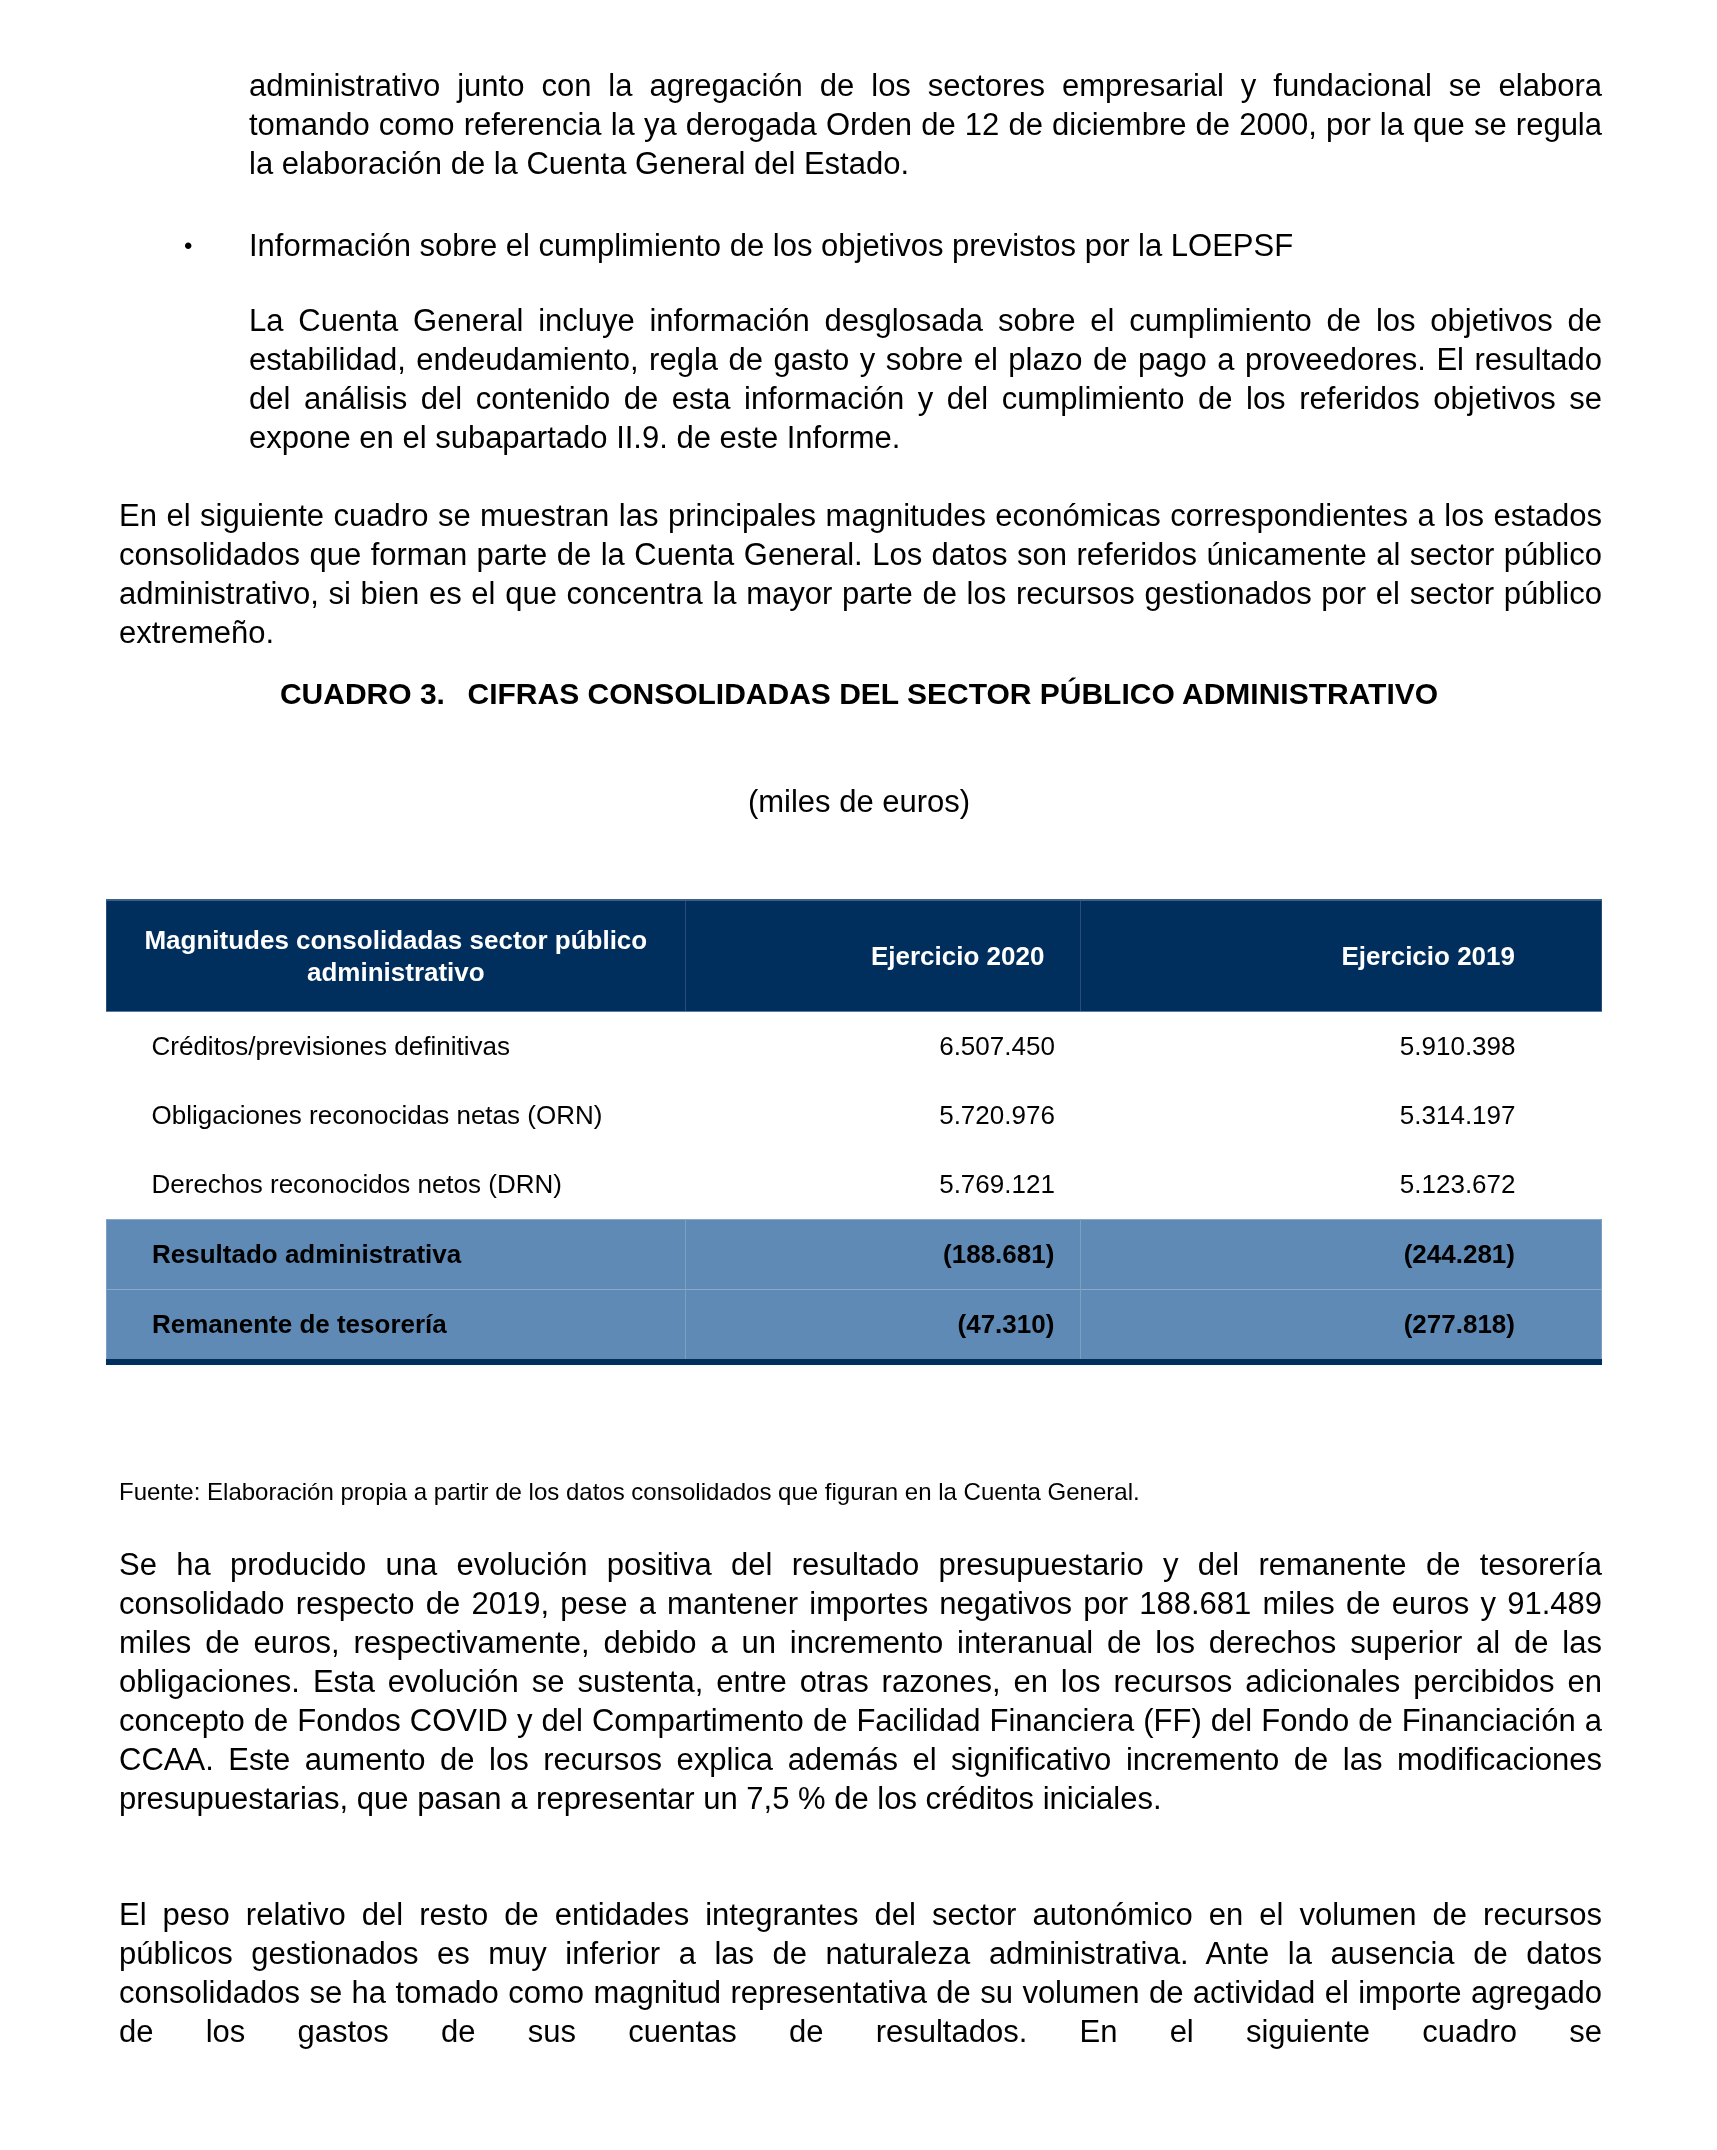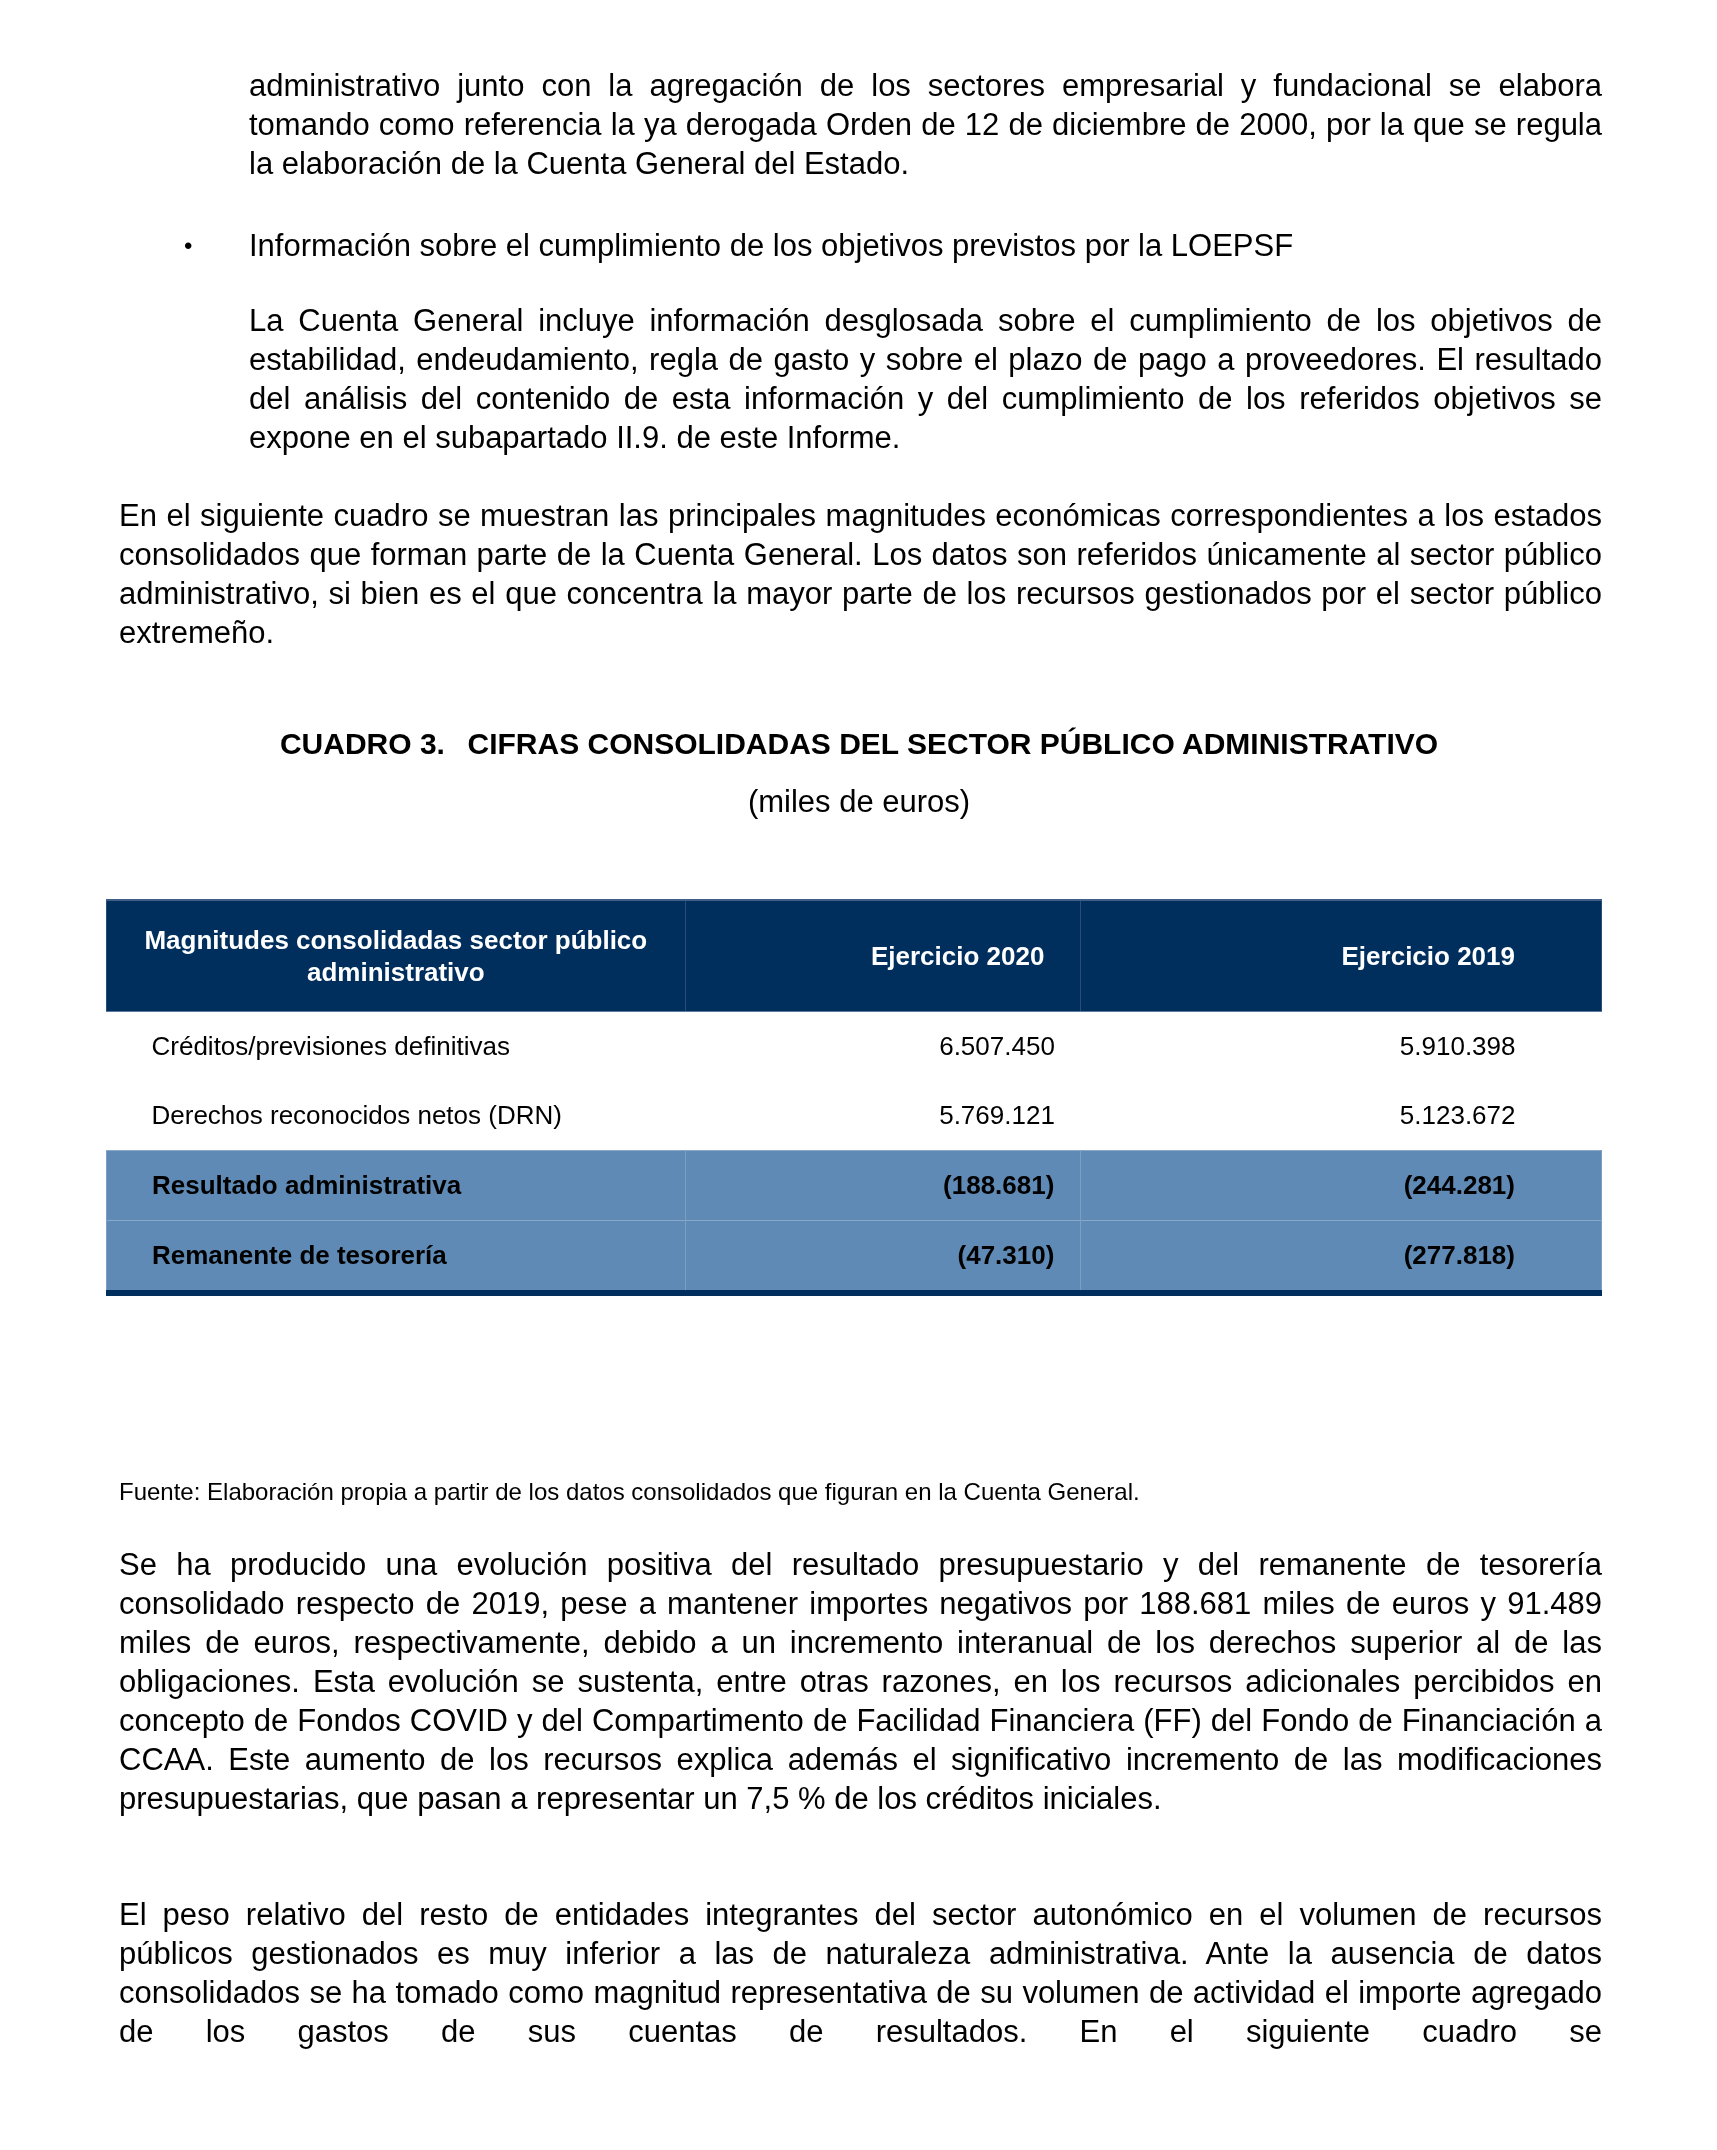--- a/index.html
+++ b/index.html
@@ -11,21 +11,21 @@
     position: absolute; font-size: 31px; line-height: 39px;
     text-align: justify; text-align-last: left; margin: 0;
   }
   .indent { left: 249px; width: 1353px; }
   .full { left: 119px; width: 1483px; }
   .bullet {
     position: absolute; left: 184px; font-size: 24px; line-height: 39px;
   }
   .title {
     position: absolute; left: 0; width: 1718px; text-align: center;
-    font-weight: bold; font-size: 30px; top: 724px; line-height: 39px;
+    font-weight: bold; font-size: 30px; top: 674px; line-height: 39px;
   }
   .title .num { margin-right: 22.6px; }
   .subtitle {
     position: absolute; left: 0; width: 1718px; text-align: center;
     font-size: 31px; top: 782px; line-height: 39px;
   }
   table.t {
     position: absolute; left: 106px; top: 854px; width: 1496px;
     border-collapse: collapse; font-size: 26px; margin-top: 45px;
   }
@@ -85,20 +85,25 @@
       <th class="hn last">Ejercicio 2019</th>
     </tr>
   </thead>
   <tbody>
     <tr>
       <td class="lbl">Créditos/previsiones definitivas</td>
       <td class="num">6.507.450</td>
       <td class="num last">5.910.398</td>
     </tr>
     <tr>
+      <td class="lbl">Obligaciones reconocidas netas (ORN)</td>
+      <td class="num">5.720.976</td>
+      <td class="num last">5.314.197</td>
+    </tr>
+    <tr>
       <td class="lbl">Derechos reconocidos netos (DRN)</td>
       <td class="num">5.769.121</td>
       <td class="num last">5.123.672</td>
     </tr>
     <tr class="hl">
       <td class="lbl">Resultado administrativa</td>
       <td class="num">(188.681)</td>
       <td class="num last">(244.281)</td>
     </tr>
     <tr class="hl end">

